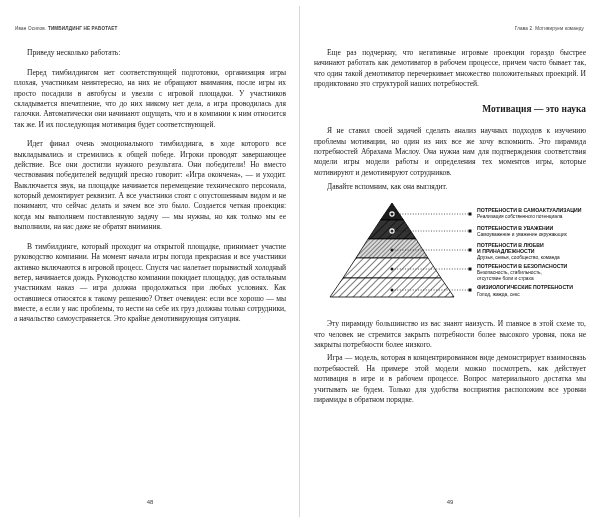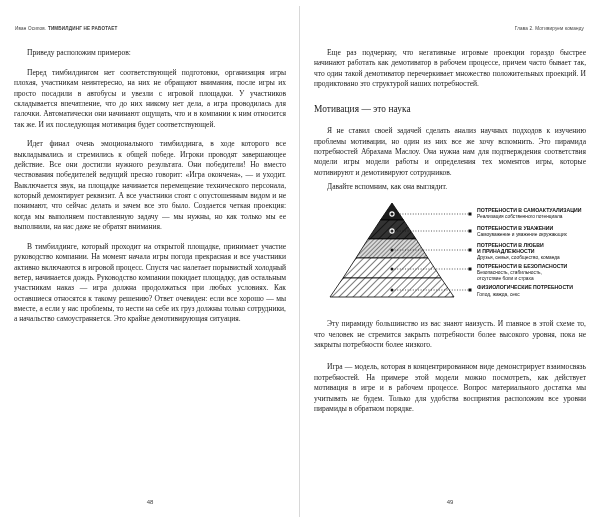--- a/index.html
+++ b/index.html
@@ -53,22 +53,22 @@
     text-indent:13px;
     letter-spacing:-0.02px;
     word-spacing:0.1px;
     -webkit-hyphens:none;hyphens:none;
   }
   p.para + p.para{margin-top:9.5px;}
   p.noindent{text-indent:0;font-family:Liberation Serif, serif;}
 
   h2.section-title{
     font-size:9.4px;
-    font-weight:normal;
-    text-align:left;
+    font-weight:bold;
+    text-align:right;
     margin:15px 0 12px 0;
     letter-spacing:0.05px;
   }
 
   
   .figure{
     margin:9px 0 10px 0;
     width:272px;
     height:108px;
     position:relative;
@@ -92,21 +92,21 @@
 <div class="spread">
 
   <div class="page page-left">
 
     <div class="running-head rh-left">
       <span>Иван Осипов.</span>
       <span class="rh-strong">ТИМБИЛДИНГ НЕ РАБОТАЕТ</span>
     </div>
 
     <div class="body-col">
-      <p class="para">Приведу расположим примеров:</p>
+      <p class="para">Приведу несколько работать:</p>
       <p class="para">Перед тимбилдингом нет соответствующей подготовки, организация игры плохая, участникам неинтересно, на них не обращают внимания, после игры их просто посадили в автобусы и увезли с игровой площадки. У участников складывается впечатление, что до них никому нет дела, а игра проводилась для галочки. Автоматически они начинают ощущать, что и в компании к ним относится так же. И их последующая мотивация будет соответствующей.</p>
       <p class="para">Идет финал очень эмоционального тимбилдинга, в ходе которого все выкладывались и стремились к общей победе. Игроки проводят завершающее действие. Все они достигли нужного результата. Они победители! Но вместо чествования победителей ведущий пресно говорит: «Игра окончена», — и уходит. Выключается звук, на площадке начинается перемещение технического персонала, который демонтирует реквизит. А все участники стоят с опустошенным видом и не понимают, что сейчас делать и зачем все это было. Создается четкая проекция: когда мы выполняем поставленную задачу — мы нужны, но как только мы ее выполнили, на нас даже не обратят внимания.</p>
       <p class="para">В тимбилдинге, который проходит на открытой площадке, принимает участие руководство компании. На момент начала игры погода прекрасная и все участники активно включаются в игровой процесс. Спустя час налетает порывистый холодный ветер, начинается дождь. Руководство компании покидает площадку, дав остальным участникам наказ — игра должна продолжаться при любых условиях. Как оставшиеся относятся к такому решению? Ответ очевиден: если все хорошо — мы вместе, а если у нас проблемы, то нести на себе их груз должны только сотрудники, а начальство самоустраняется. Это крайне демотивирующая ситуация.</p>
     </div>
 
     <div class="footer">
       <div class="pn-left">48</div>
     </div>
   </div>
 
@@ -193,21 +193,21 @@
             <text x="163" y="73.3" font-size="4.8">Безопасность, стабильность,</text>
             <text x="163" y="79.3" font-size="4.8">отсутствие боли и страха</text>
 
             <text x="163" y="88" font-size="5.2" font-weight="bold">ФИЗИОЛОГИЧЕСКИЕ ПОТРЕБНОСТИ</text>
             <text x="163" y="94.5" font-size="4.8">Голод, жажда, секс</text>
           </g>
         </svg>
       </div>
 
       <p class="para noindent" style="text-indent:13px;margin-top:0;">Эту пирамиду большинство из вас знают наизусть. И главное в этой схеме то, что человек не стремится закрыть потребности более высокого уровня, пока не закрыты потребности более низкого.</p>
-      <p class="para" style="margin-top:12px;">Игра — модель, которая в концентрированном виде демонстрирует взаимосвязь потребностей. На примере этой модели можно посмотреть, как действует мотивация в игре и в рабочем процессе. Вопрос материального достатка мы учитывать не будем. Только для удобства восприятия расположим все уровни пирамиды в обратном порядке.</p>
+      <p class="para" style="margin-top:3px;">Игра — модель, которая в концентрированном виде демонстрирует взаимосвязь потребностей. На примере этой модели можно посмотреть, как действует мотивация в игре и в рабочем процессе. Вопрос материального достатка мы учитывать не будем. Только для удобства восприятия расположим все уровни пирамиды в обратном порядке.</p>
     </div>
 
     <div class="footer">
       <div class="pn-right">49</div>
     </div>
   </div>
 
 </div>
 
 </body></html>

